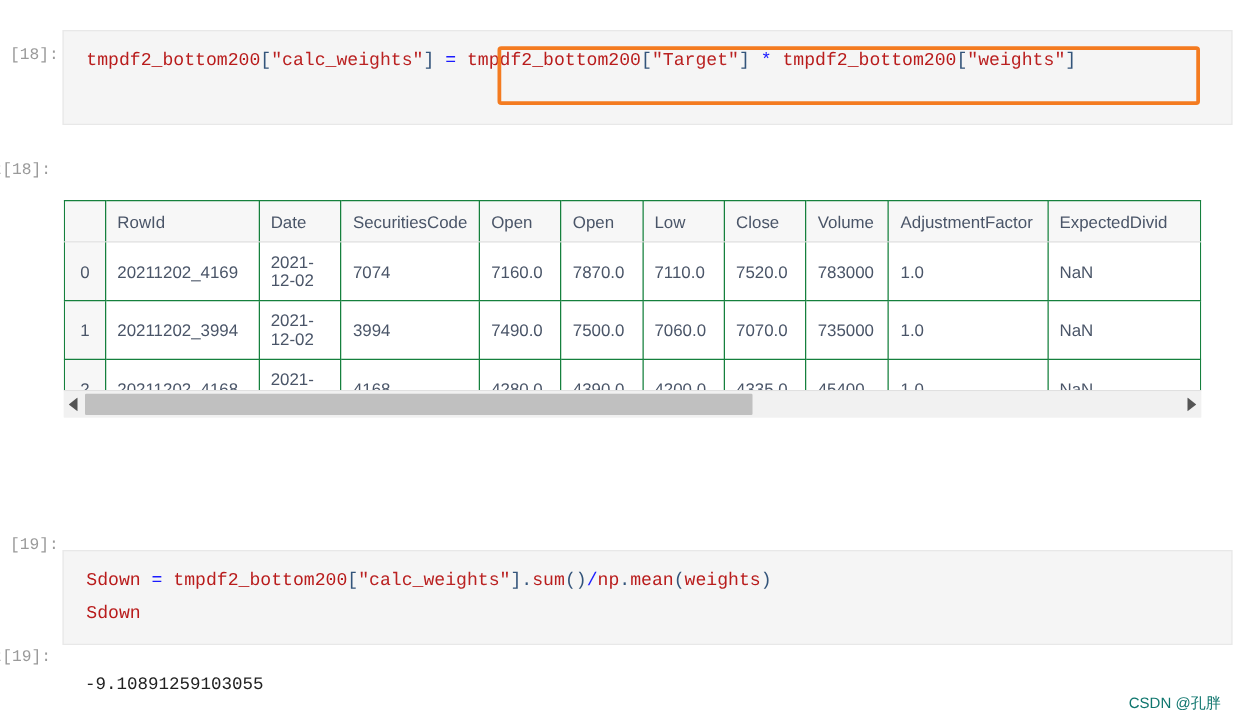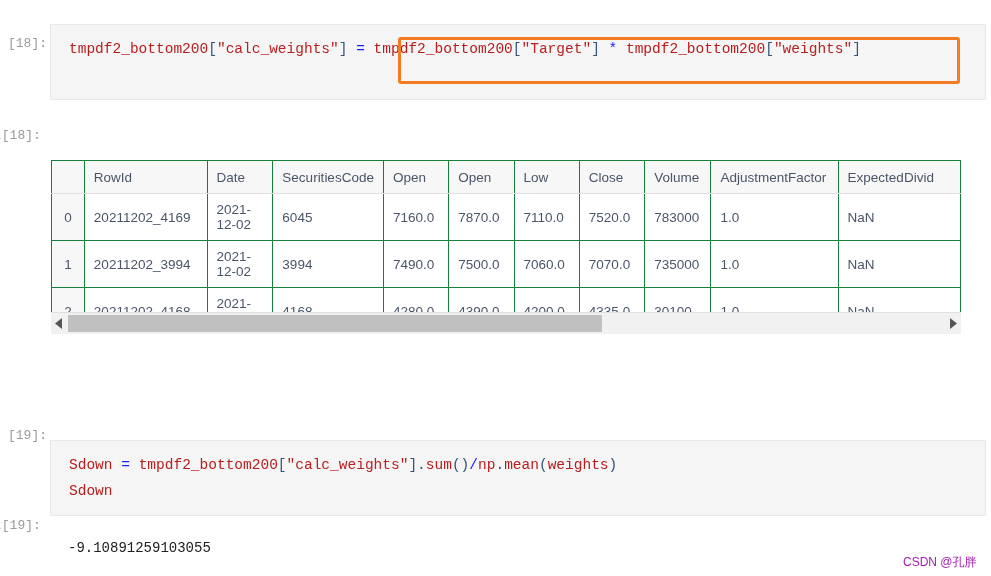--- a/index.html
+++ b/index.html
@@ -153,21 +153,21 @@
     line-height: 20px;
     color: #212121;
     white-space: pre;
   }
 
   
   .watermark {
     position: absolute;
     font-family: "Liberation Sans", sans-serif;
     font-size: 12px;
-    color: #a21caf;
+    color: #0f766e;
     white-space: pre;
   }
 </style>
 </head>
 <body>
 
 <div class="page">
 
   <div class="prompt" style="left:8px; top:36px;">[18]:</div>
 
@@ -207,21 +207,21 @@
             <th>Volume</th>
             <th>AdjustmentFactor</th>
             <th>ExpectedDivid</th>
           </tr>
       </thead>
       <tbody id="df-body">
           <tr>
             <th class="idx">0</th>
             <td>20211202_4169</td>
             <td>2021-12-02</td>
-            <td>6045</td>
+            <td>7074</td>
             <td class="num">7160.0</td>
             <td class="num">7870.0</td>
             <td class="num">7110.0</td>
             <td class="num">7520.0</td>
             <td class="num">783000</td>
             <td>1.0</td>
             <td>NaN</td>
           </tr>
           <tr>
             <th class="idx">1</th>
@@ -238,21 +238,21 @@
           </tr>
           <tr>
             <th class="idx">2</th>
             <td>20211202_4168</td>
             <td>2021-12-02</td>
             <td>4168</td>
             <td class="num">4280.0</td>
             <td class="num">4390.0</td>
             <td class="num">4200.0</td>
             <td class="num">4335.0</td>
-            <td class="num">30100</td>
+            <td class="num">45400</td>
             <td>1.0</td>
             <td>NaN</td>
           </tr>
         </tbody>
     </table>
   </div>
 
   <div class="scrollbar" style="left:51px; top:312px; width:910px; height:22px;">
     <div class="sb-arrow">
       <svg width="9" height="11" viewBox="0 0 9 11" aria-hidden="true">

